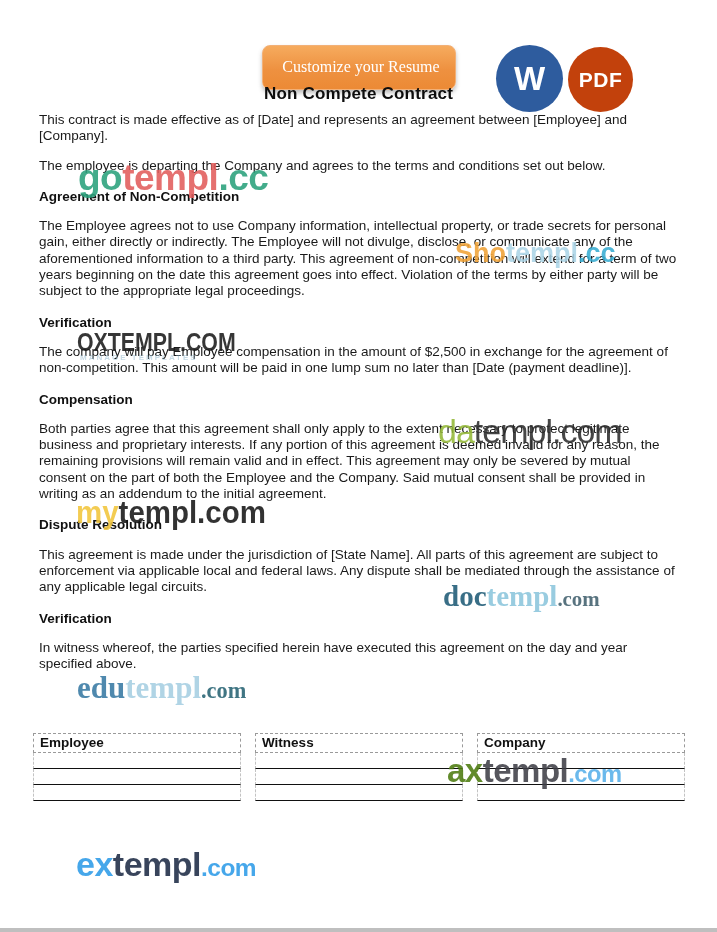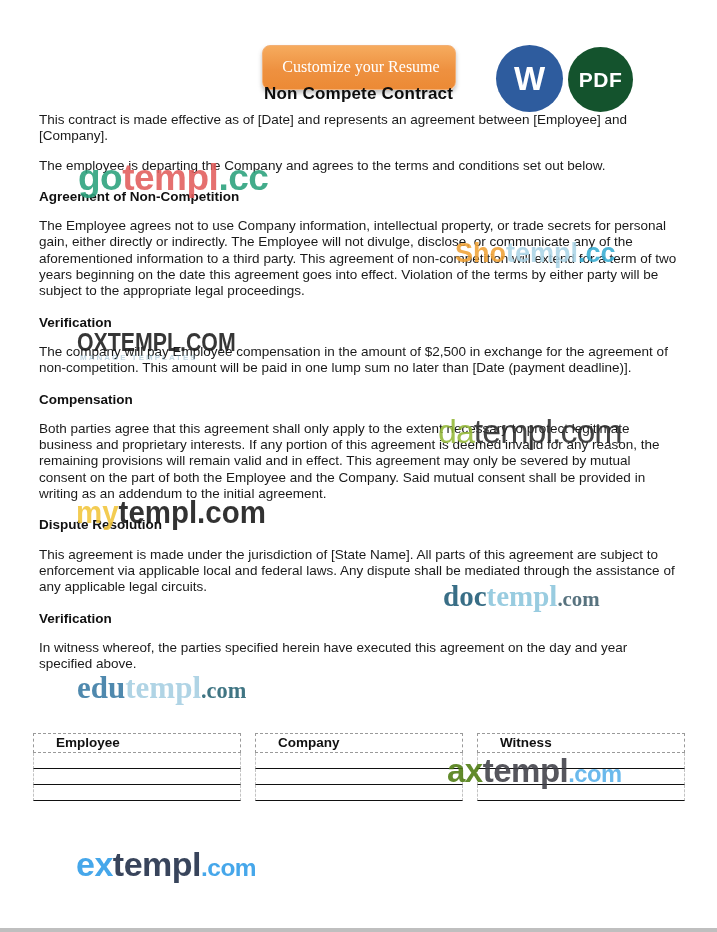--- a/index.html
+++ b/index.html
@@ -19,39 +19,39 @@
   }
   .doc-title {
     position:absolute; left:0; top:84px; width:717px; text-align:center;
     font-size:17px; font-weight:bold; color:#0d0d0d; letter-spacing:0.2px;
   }
   .file-circle {
     position:absolute; border-radius:50%; color:#fff; font-weight:bold;
     display:flex; align-items:center; justify-content:center; cursor:pointer;
   }
   .word-circle { left:496px; top:45px; width:67px; height:67px; background:#2e5c9e; font-size:33px; }
-  .pdf-circle  { left:568px; top:47px; width:65px; height:65px; background:#14532d; font-size:21px; letter-spacing:0.5px; }
+  .pdf-circle  { left:568px; top:47px; width:65px; height:65px; background:#c2410c; font-size:21px; letter-spacing:0.5px; }
 
   
   .content {
     position:absolute; left:39px; top:112px; width:640px;
     font-size:13.5px; line-height:16.3px; color:#1a1a1a;
   }
   .body-p { margin:0 0 13px 0; }
   .body-h { margin:15px 0 13px 0; font-size:13.5px; font-weight:bold; color:#111; }
 
   
   .sig-table {
     position:absolute; left:33px; top:733px; width:652px;
     display:flex; gap:14px;
   }
   .sig-col { flex:1; }
   .sig-head {
     border:1px dashed #9a9a9a; font-weight:bold; font-size:13.5px;
-    color:#111; padding:1px 0 2px 22px; height:15px;
+    color:#111; padding:1px 0 2px 6px; height:15px;
   }
   .sig-row {
     border-left:1px dashed #c3c3c3; border-right:1px dashed #c3c3c3;
     border-bottom:1.6px solid #111; height:15px;
   }
 
   
   .wm { position:absolute; white-space:nowrap; font-weight:bold; opacity:0.88; }
   .wm .small { font-size:0.72em; }
   .wm-gotempl  { left:78px;  top:157px; font-size:37px; font-weight:800; letter-spacing:-0.5px; }
@@ -100,27 +100,27 @@
     </div>
 
   <div class="sig-table" id="sig-table">
       <div class="sig-col">
         <div class="sig-head">Employee</div>
         <div class="sig-row"></div>
         <div class="sig-row"></div>
         <div class="sig-row"></div>
       </div>
       <div class="sig-col">
-        <div class="sig-head">Company</div>
+        <div class="sig-head">Witness</div>
         <div class="sig-row"></div>
         <div class="sig-row"></div>
         <div class="sig-row"></div>
       </div>
       <div class="sig-col">
-        <div class="sig-head">Witness</div>
+        <div class="sig-head">Company</div>
         <div class="sig-row"></div>
         <div class="sig-row"></div>
         <div class="sig-row"></div>
       </div>
     </div>
 
   <div id="wm-layer">
       <div class="wm wm-gotempl"><span style="color: rgb(42, 161, 124);">go</span><span style="color: rgb(226, 93, 92);">templ</span><span style="color: rgb(42, 161, 124);">.cc</span></div>
       <div class="wm wm-shotempl"><span style="color: rgb(240, 162, 54);">Sho</span><span style="color: rgb(171, 212, 230);">templ</span><span style="color: rgb(56, 173, 210);">.cc</span></div>
       <div class="wm wm-oxtempl"><span style="color: rgb(27, 27, 27);">OXTEMPL.COM</span></div>

